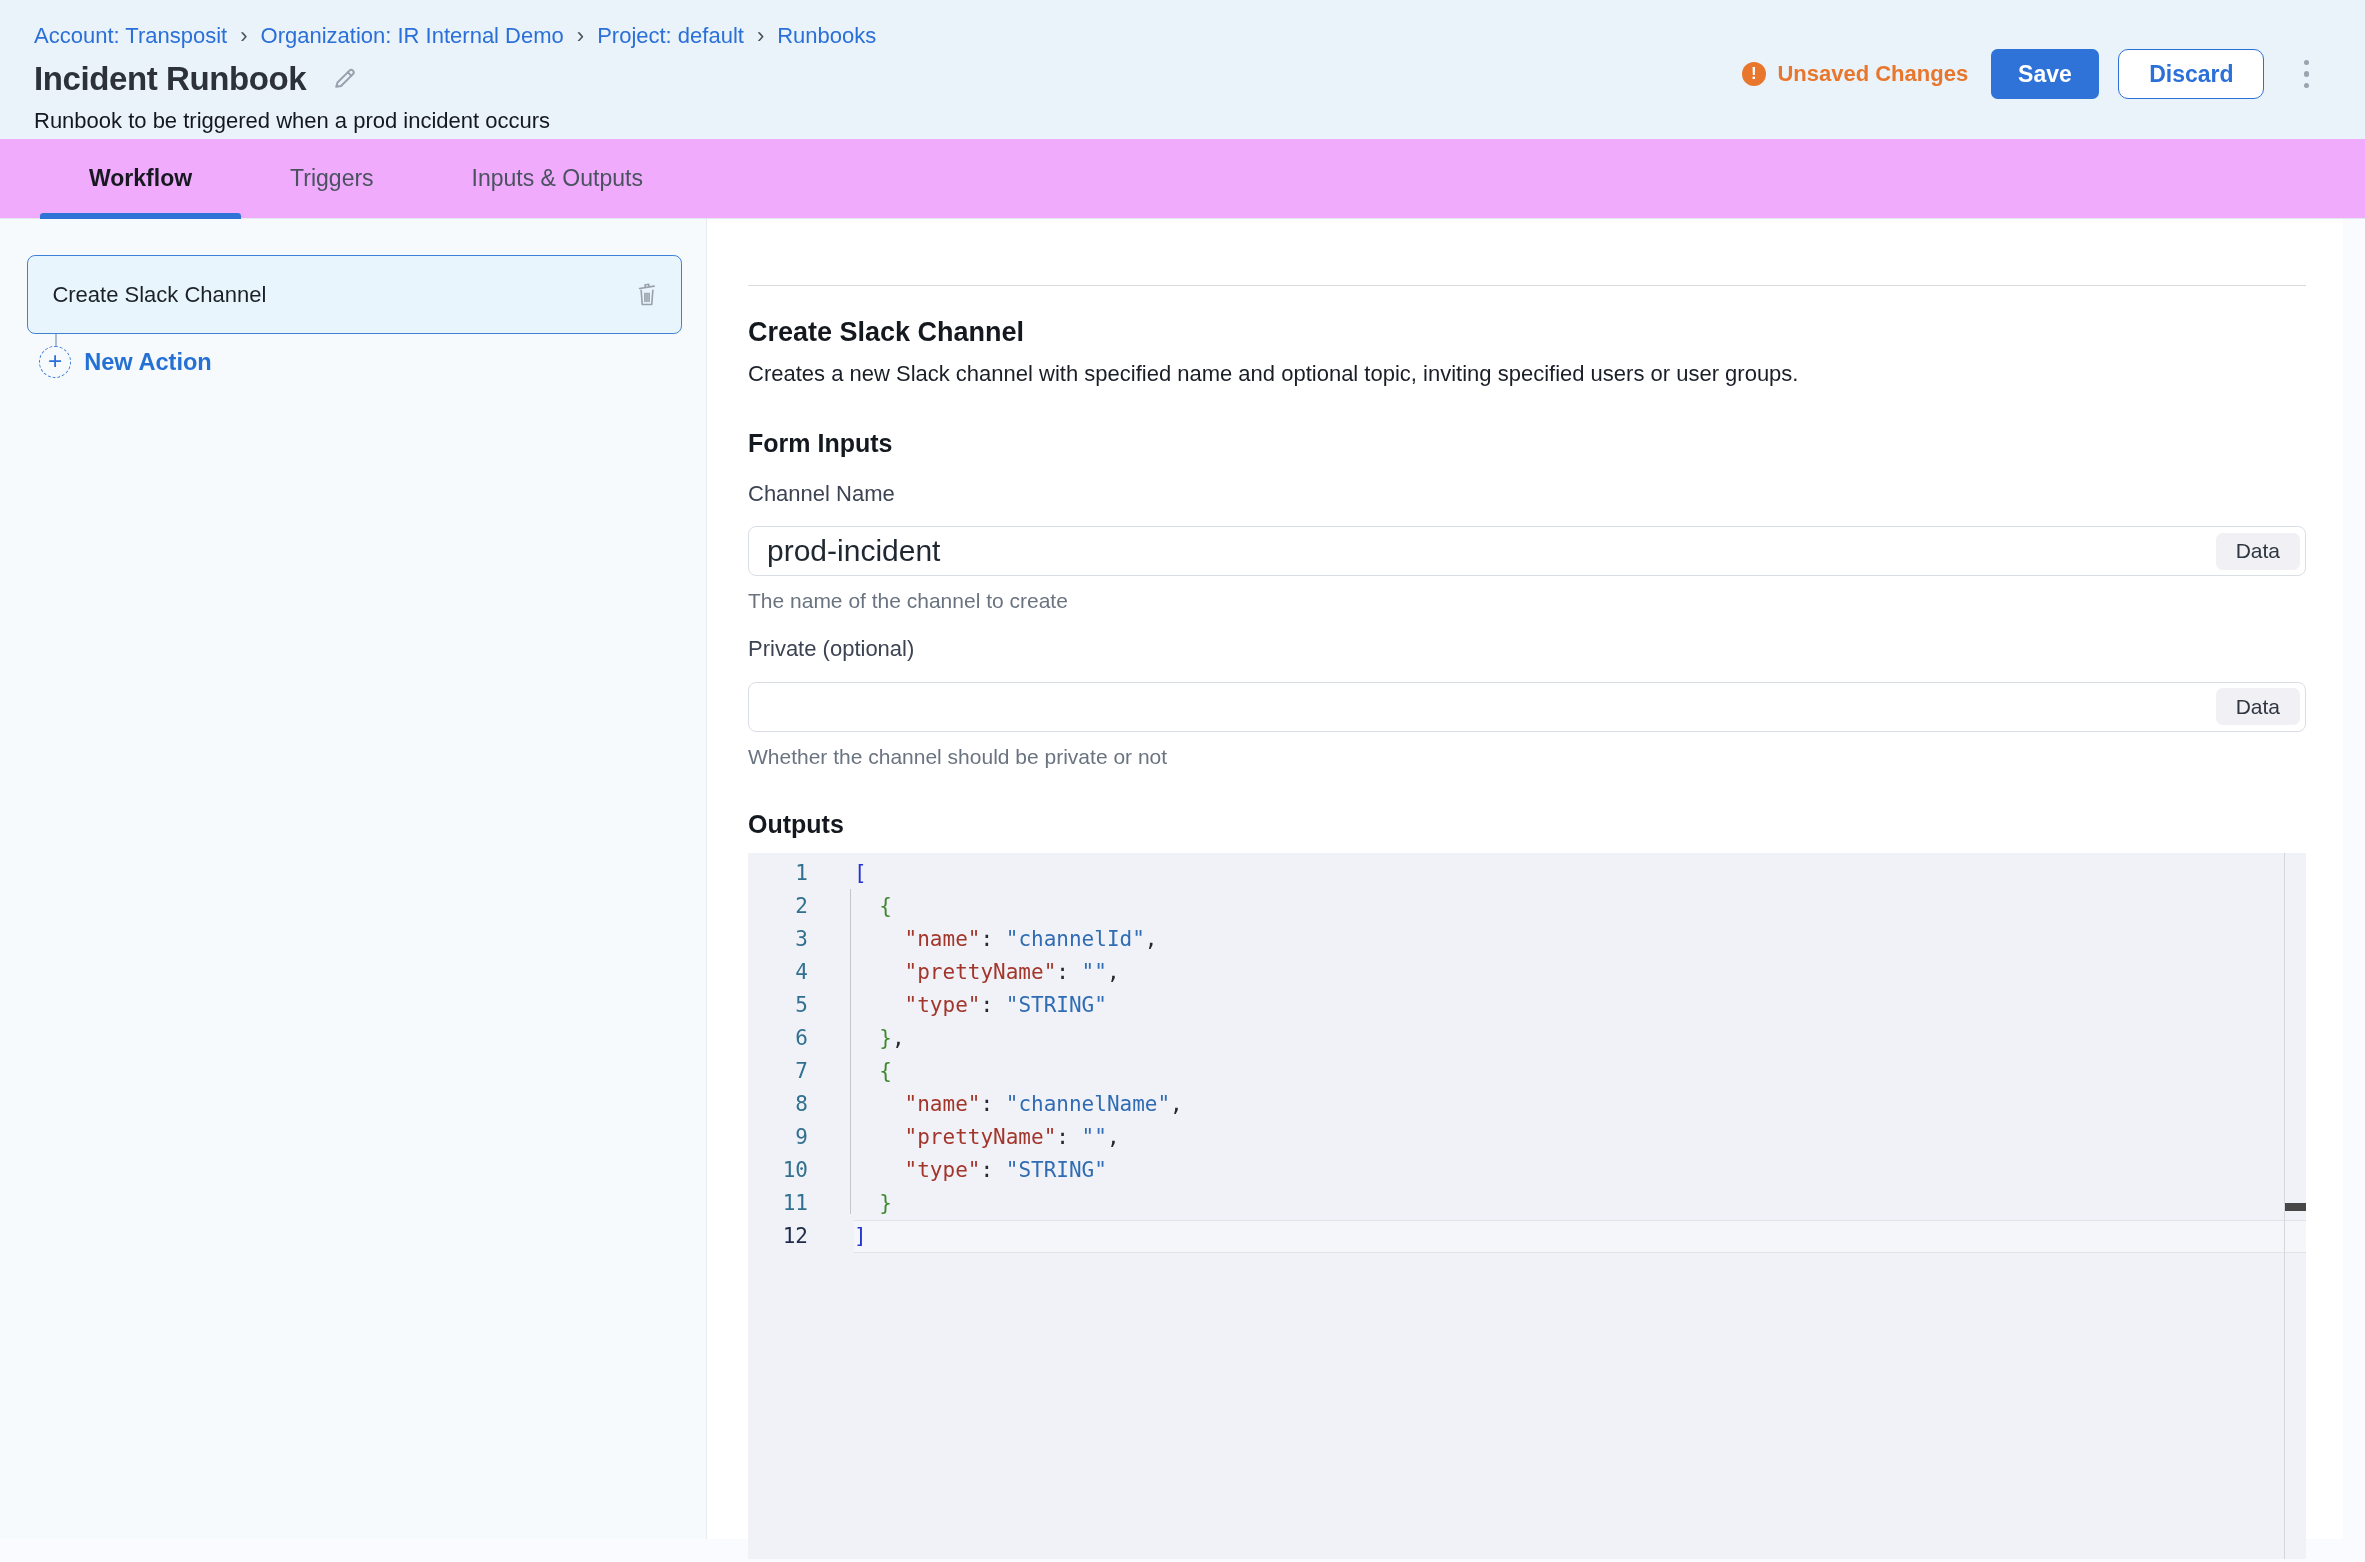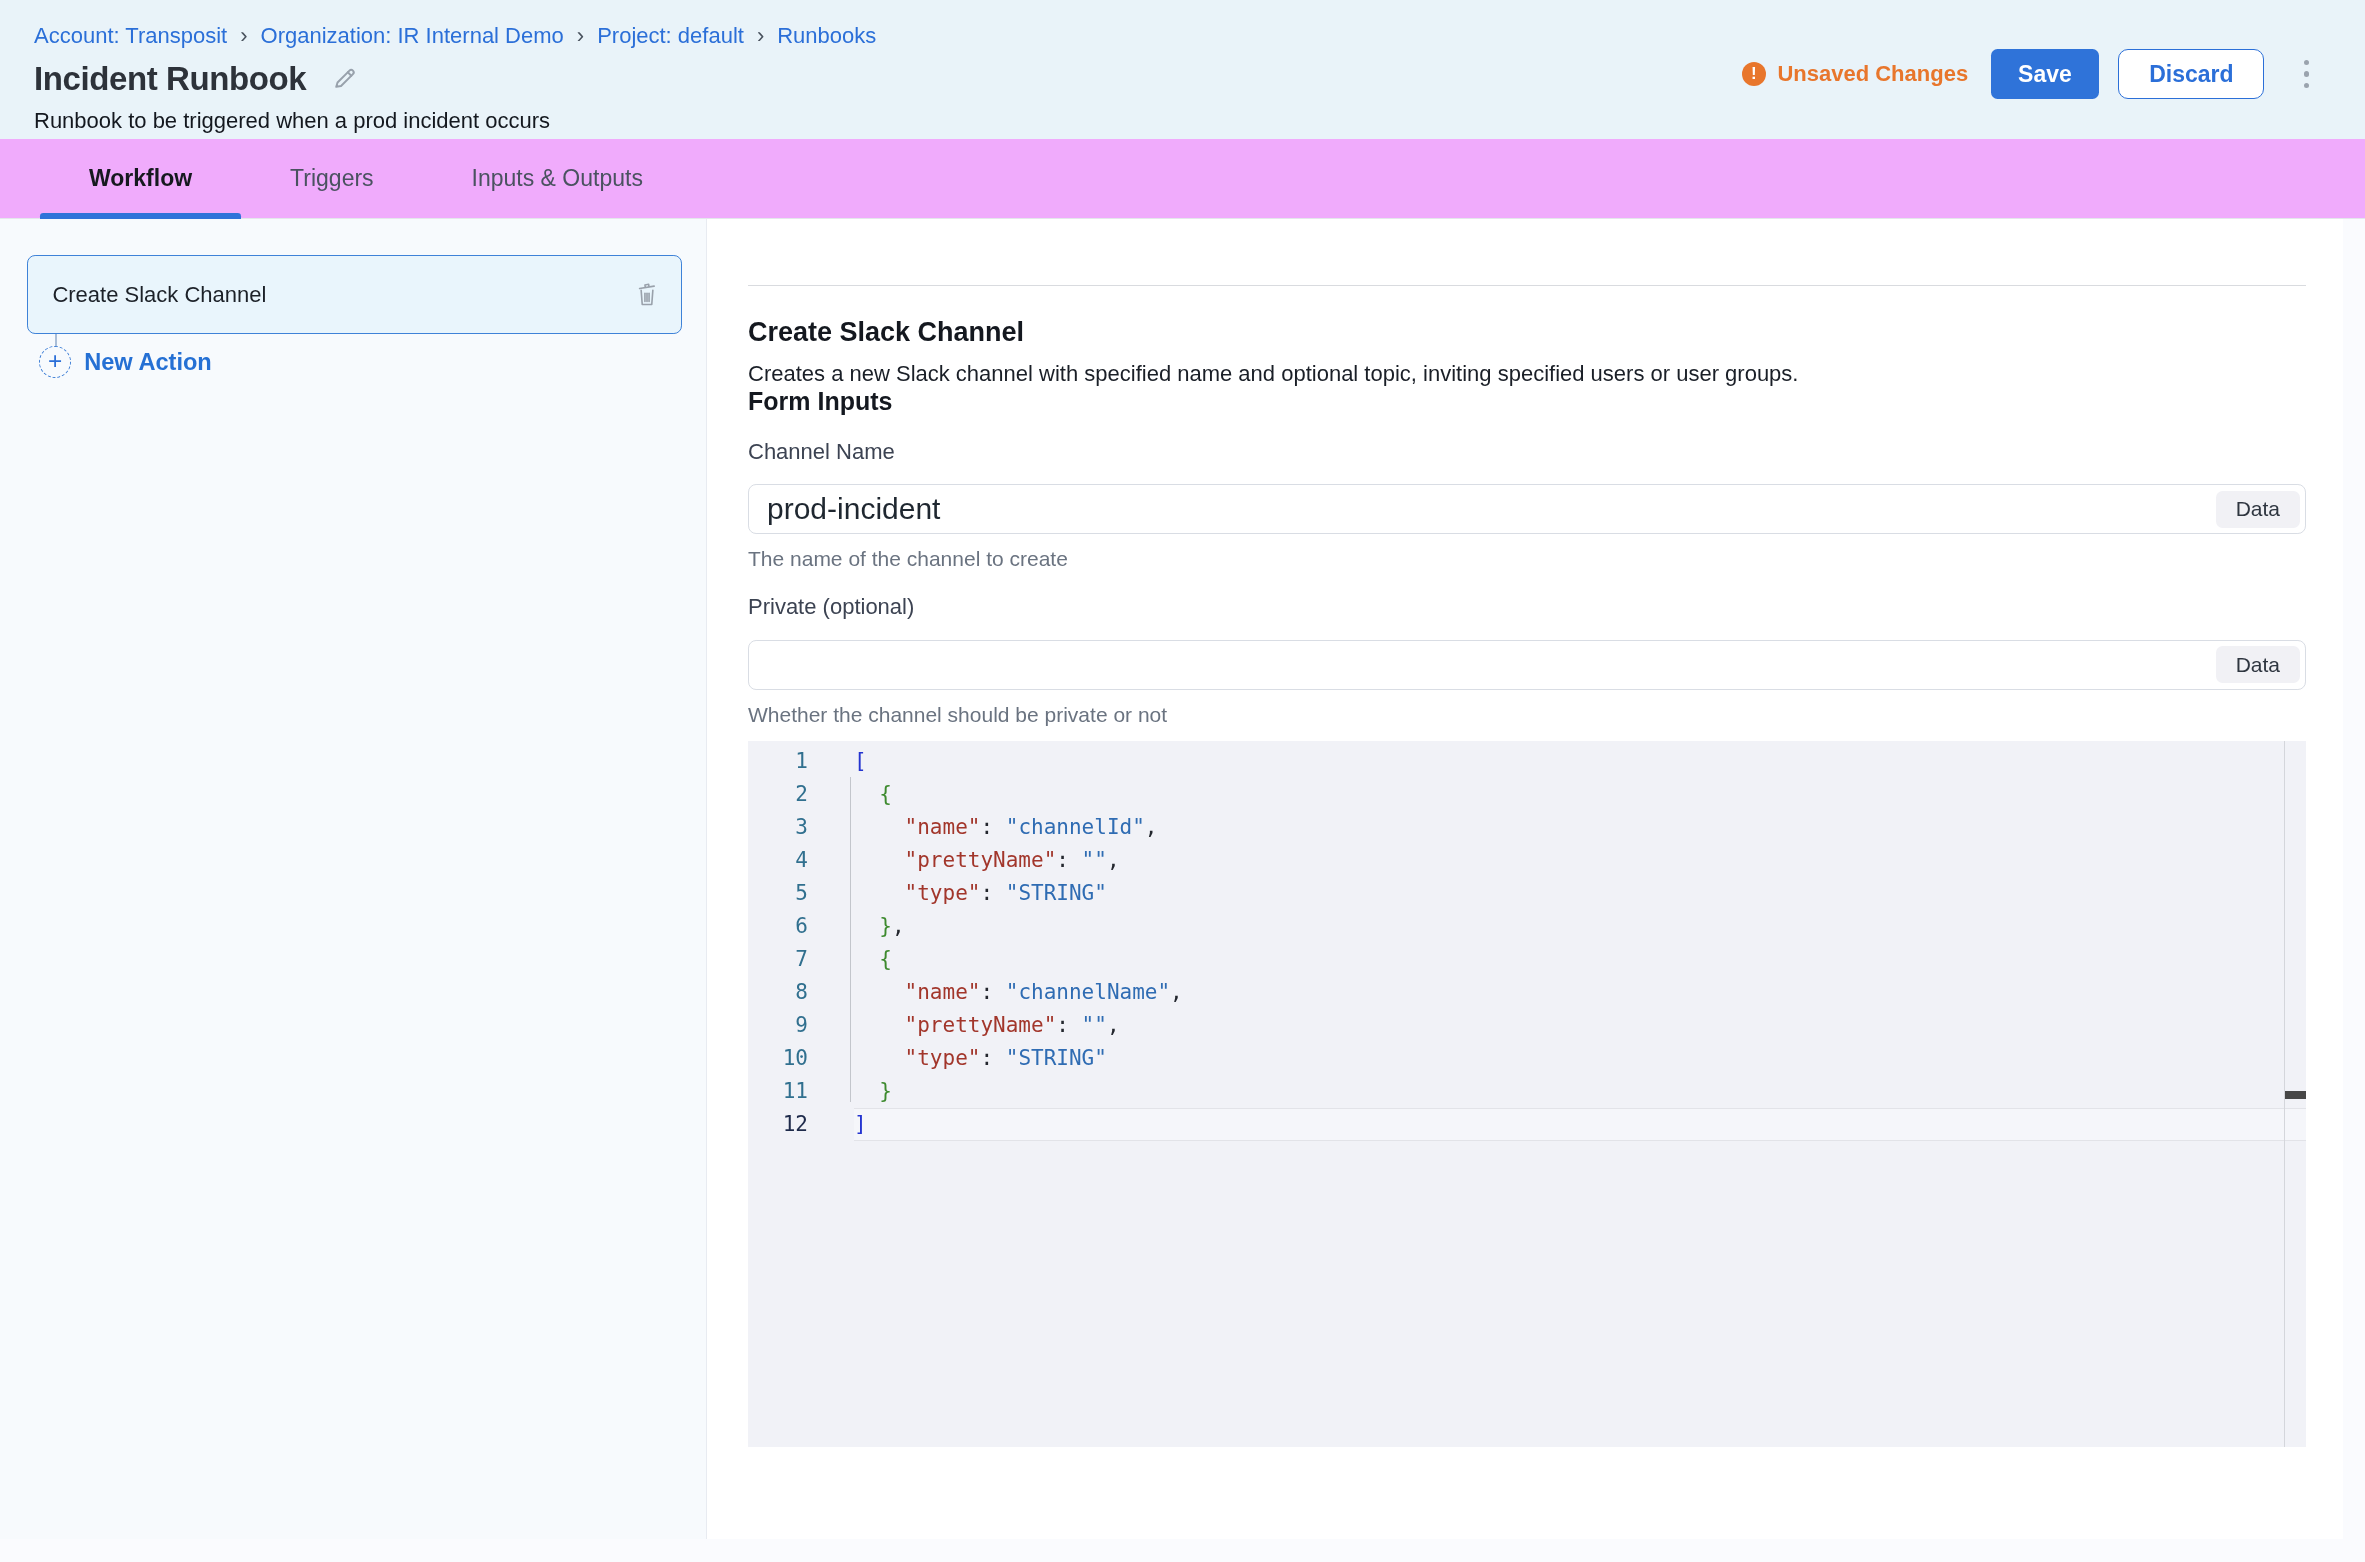--- a/index.html
+++ b/index.html
@@ -44,21 +44,21 @@
   .connector { width:1.6px; height:12.2px; background:#aabeD7; margin-left:28px; }
   .new-action { display:flex; align-items:center; gap:13px; margin-left:12.2px; cursor:pointer; }
   .plus-circle { width:32px; height:32px; border:1.6px dashed #3f7fd6; border-radius:50%; color:#2b6fd8;
     font-size:24.4px; line-height:1; display:flex; align-items:center; justify-content:center; padding-bottom:2.4px; }
   .new-action-label { color:#2570d4; font-size:23.6px; font-weight:bold; }
   .main-panel { width:1636px; flex-shrink:0; background:#fff; padding:0 37px 0 41px; }
   .main-divider { margin-top:66px; height:0.8px; background:#d9dbdf; }
   .action-title { margin-top:31px; font-size:27px; font-weight:bold; color:#14181f; }
   .action-desc { margin-top:13px; font-size:22px; color:#1a1f27; }
   .section-heading { font-size:25px; font-weight:bold; color:#14181f; }
-  .form-heading { }
+  .form-heading { margin-top:42px; }
   .outputs-heading { margin-top:41px; }
   .field-label { margin-top:23px; font-size:22px; color:#3c4352; }
   .field + .field { margin-top:8.1px; }
   .input-wrap { position:relative; margin-top:19.5px; height:50px; }
   .text-input { width:100%; height:50px; border:1.6px solid #d9dde4; border-radius:8.1px; font-size:30px;
     color:#1f2730; padding:0 122px 0 18px; font-family:inherit; background:#fff; outline:none; }
   .data-btn { position:absolute; right:6.5px; top:6.5px; height:37px; padding:0 19.5px; background:#f1f1f5;
     border:none; border-radius:6.5px; font-size:21px; color:#2f3640; font-family:inherit; cursor:pointer; }
   .field-helper { margin-top:13px; font-size:21px; color:#6a7380; }
   
@@ -163,20 +163,21 @@
           <div class="input-wrap"><input class="text-input" type="text" placeholder="" value="prod-incident" style=""><button class="data-btn">Data</button></div>
           <div class="field-helper">The name of the channel to create</div>
         </div>
         <div class="field">
           <div class="field-label">Private (optional)</div>
           <div class="input-wrap"><input class="text-input" type="text" placeholder="" style=""><button class="data-btn">Data</button></div>
           <div class="field-helper">Whether the channel should be private or not</div>
         </div>
       </div>
 
+    <div class="section-heading outputs-heading">Outputs</div>
     <div class="editor">
       <div class="indent-guide"></div>
       <div class="code-lines">
           <div class="code-line">
             <span class="ln">1</span>
             <span class="lc"><span class="tk-sq">[</span></span>
           </div>
           <div class="code-line">
             <span class="ln">2</span>
             <span class="lc"><span>  </span><span class="tk-cur">{</span></span>

